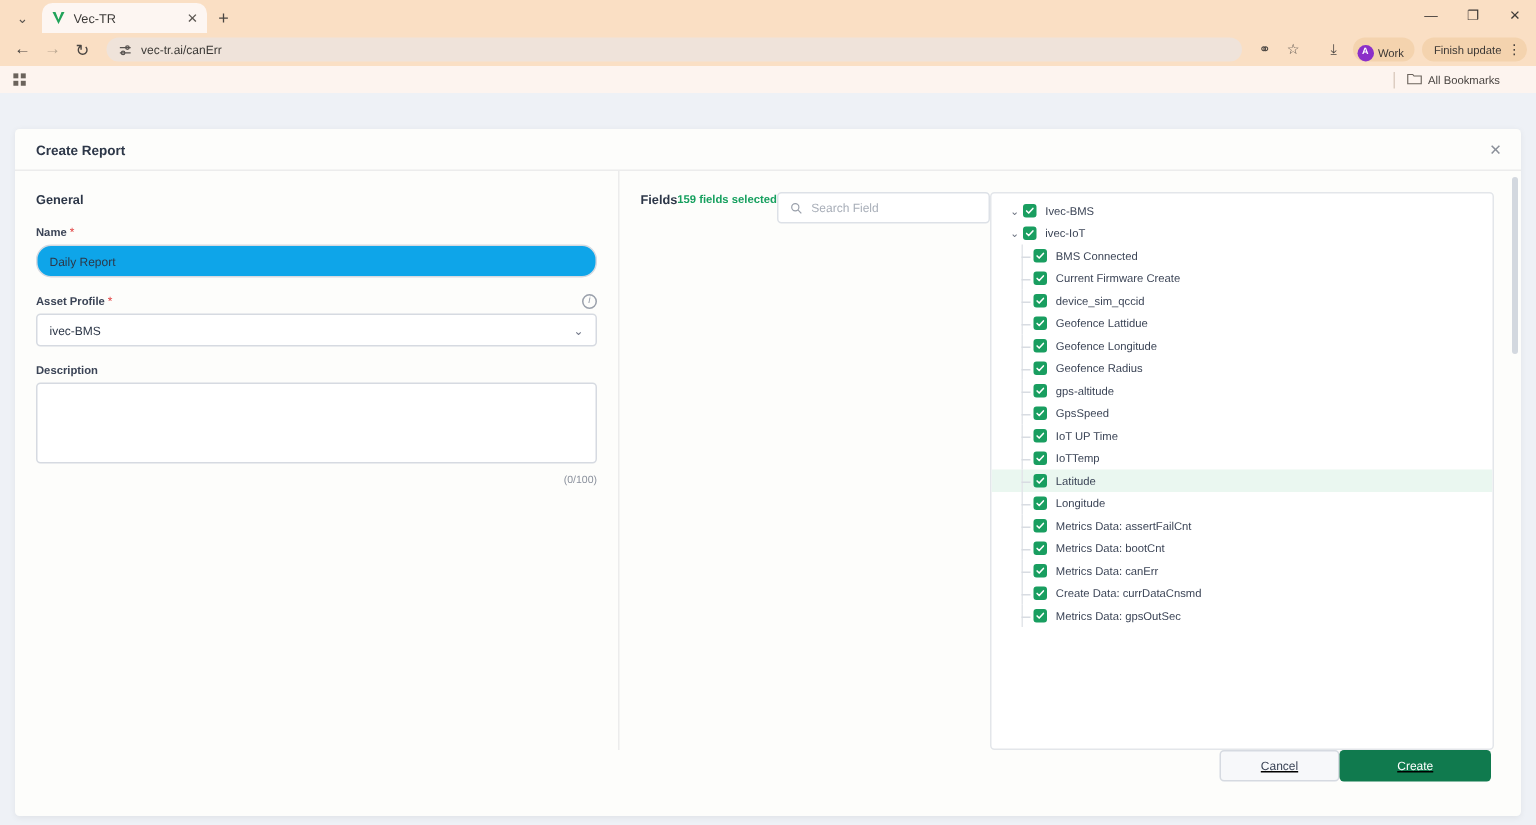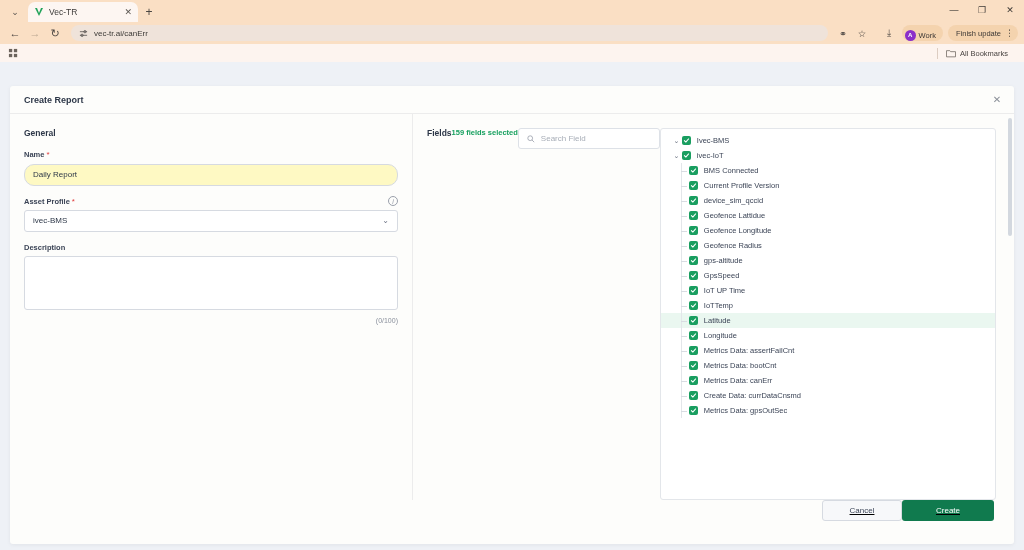--- a/index.html
+++ b/index.html
@@ -87,21 +87,21 @@
   }
   .update-label { font-size: 7.5px; color: #3c3835; }
   .kebab { font-size: 9px; color: #3c3835; letter-spacing: 0; }
 
   .bookmarks-bar {
     height: 18px; background: #fdf4ef; display: flex;
     align-items: center; padding: 0 8px; position: relative;
   }
   .bm-grid { width: 13px; height: 13px; display: flex; align-items: center; }
   .bm-right {
-    position: absolute; right: 16px; display: flex;
+    position: absolute; right: 24px; display: flex;
     align-items: center; gap: 4px;
   }
   .bm-divider { width: 1px; height: 11px; background: #ddcdc2; margin-right: 4px; }
   .bm-folder-label { font-size: 7.5px; color: #4a4542; }
 
   
   #page-area {
     width: 1024px; height: 488px; background: #eef1f6;
     padding: 8px 10px 0 10px; position: relative; margin-top: 16px;
   }
@@ -145,21 +145,21 @@
   .field-label { font-size: 7.5px; font-weight: bold; color: #3b4456; }
   .req-star { color: #e03c3c; font-size: 8px; margin-left: 2px; }
   .info-icon {
     position: absolute; right: 0; width: 10px; height: 10px;
     border-radius: 50%; border: 1px solid #9aa0ab; color: #9aa0ab;
     font-size: 7px; display: flex; align-items: center;
     justify-content: center; font-style: italic;
   }
   .text-input {
     width: 100%; height: 22px; border: 1px solid #d6dae1;
-    border-radius: 10px; background: #fef9c3; font-size: 8px;
+    border-radius: 10px; background: #0ea5e9; font-size: 8px;
     color: #2d3748; padding: 4px 8px;
     font-family: "Liberation Sans", sans-serif;
   }
   .select-input {
     width: 100%; height: 22px; border: 1px solid #d6dae1;
     border-radius: 3px; background: #fff; font-size: 8px;
     color: #2d3748; padding: 0 22px 0 8px;
     display: flex; align-items: center; position: relative;
   }
   .select-caret {
@@ -232,21 +232,21 @@
   }
   .btn {
     height: 21px; border-radius: 3px; font-size: 8px;
     display: flex; align-items: center; justify-content: center;
     font-family: "Liberation Sans", sans-serif; cursor: pointer;
   }
   .btn-cancel {
     width: 80px; background: #f7f8fa; border: 1px solid #d6dae1; color: #3b4456;
   }
   .btn-create {
-    width: 92px; background: #107a4e; border: none; color: #fff;
+    width: 101px; background: #107a4e; border: none; color: #fff;
   }
 </style>
 </head>
 <body>
 
 <div id="browser-chrome">
 
   <div class="tabstrip">
     <div class="tab-list-btn">⌄</div>
 
@@ -409,21 +409,21 @@
               <span class="node-label">BMS Connected</span>
             </div>
             <div class="tree-node child">
               <span class="guide"></span>
               <span class="elbow"></span>
               <span class="cbox">
                 <svg viewBox="0 0 10 10">
                   <polyline points="2,5.2 4,7.2 8,2.8" fill="none" stroke="#fff" stroke-width="1.5" stroke-linecap="round" stroke-linejoin="round"></polyline>
                 </svg>
               </span>
-              <span class="node-label">Current Profile Version</span>
+              <span class="node-label">Current Firmware Create</span>
             </div>
             <div class="tree-node child">
               <span class="guide"></span>
               <span class="elbow"></span>
               <span class="cbox">
                 <svg viewBox="0 0 10 10">
                   <polyline points="2,5.2 4,7.2 8,2.8" fill="none" stroke="#fff" stroke-width="1.5" stroke-linecap="round" stroke-linejoin="round"></polyline>
                 </svg>
               </span>
               <span class="node-label">device_sim_qccid</span>

